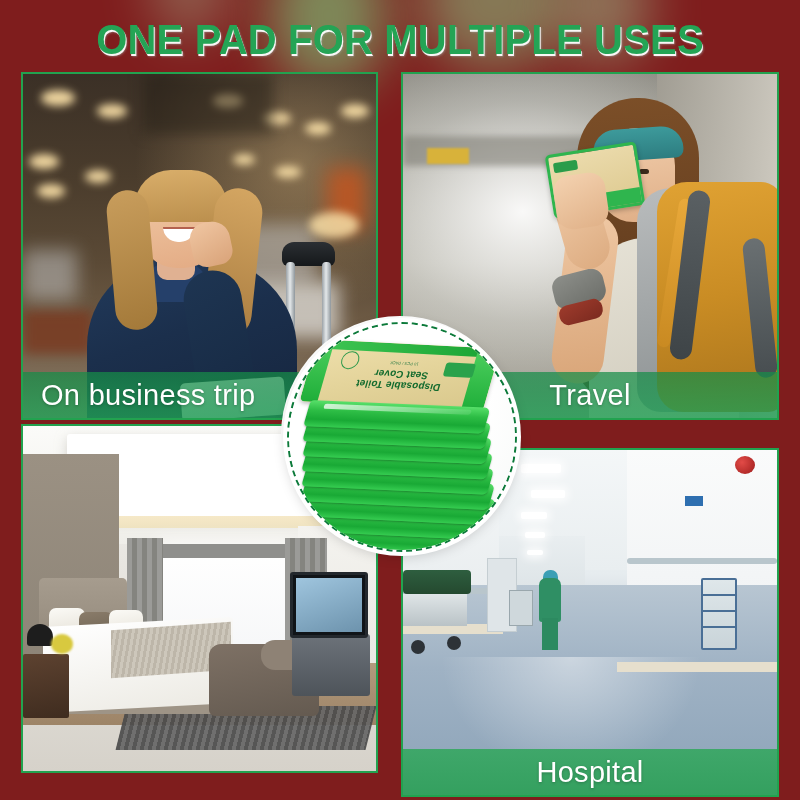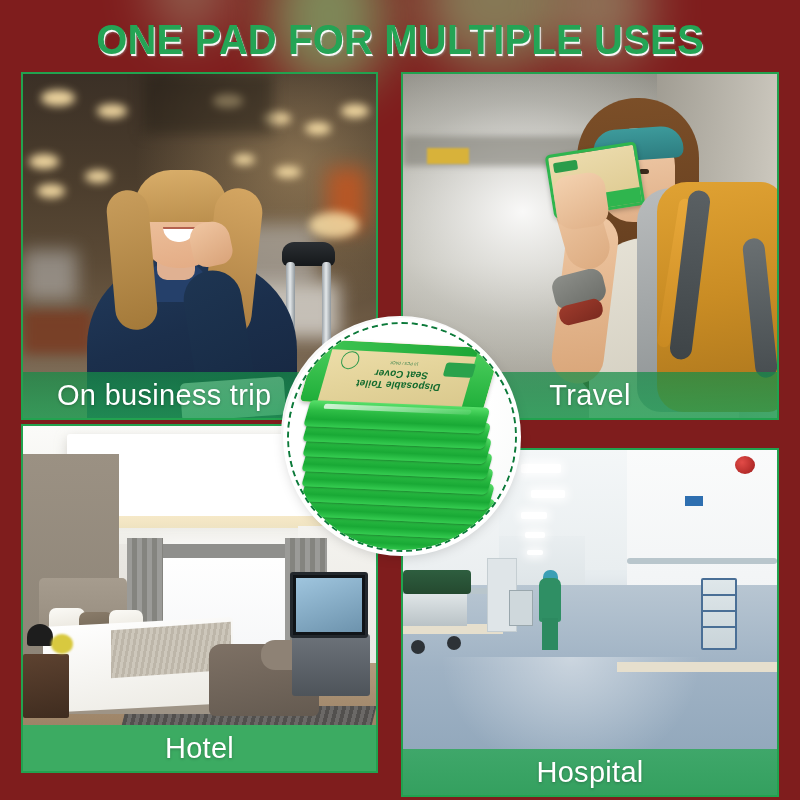--- a/index.html
+++ b/index.html
@@ -46,21 +46,21 @@
 
   
   .caption{
     position:absolute;left:0;right:0;bottom:0;height:46px;
     display:flex;align-items:center;
     color:#ffffff;font-size:29px;
     text-shadow:0 1px 3px rgba(0,0,0,.25);
     letter-spacing:.3px;
     z-index:6;
   }
-  .caption.left{padding-left:34px;text-align:right;}
+  .caption.left{padding-left:18px;text-align:right;}
   .caption.center{justify-content:center;}
   .cap-trans{background:linear-gradient(180deg,rgba(22,140,72,.72),rgba(33,160,86,.80));}
   .cap-solid{background:#3cab62;}
   .cap-solid2{background:linear-gradient(180deg,#3fa76a,#34a05f);}
 
   
   .airport-bg{
     position:absolute;inset:0;
     background:
       radial-gradient(ellipse at 78% 26%, rgba(255,214,150,.35), transparent 42%),
@@ -446,23 +446,20 @@
       <div class="h-sofa"></div>
       <div class="h-sofa-arm"></div>
       <div class="h-nightstand"></div>
       <div class="h-lamp"></div>
       <div class="h-flowers"></div>
       <div class="h-dresser"></div>
       <div class="h-tv">
           <div class="h-tv-screen"></div>
         </div>
     </div>
-    <div class="caption center cap-solid">
-      <span>Hotel</span>
-    </div>
   </div>
 
   <div class="panel" id="panel-hospital">
     <div class="scene hosp-bg">
       <div class="hs-ceiling"></div>
       <div class="hs-wall-r"></div>
       <div class="hs-wall-l"></div>
       <div class="hs-corridor"></div>
       <div class="hs-ceil-light" style="left:118px;top:14px;width:40px;height:9px;"></div>
       <div class="hs-ceil-light" style="left:128px;top:40px;width:34px;height:8px;"></div>

